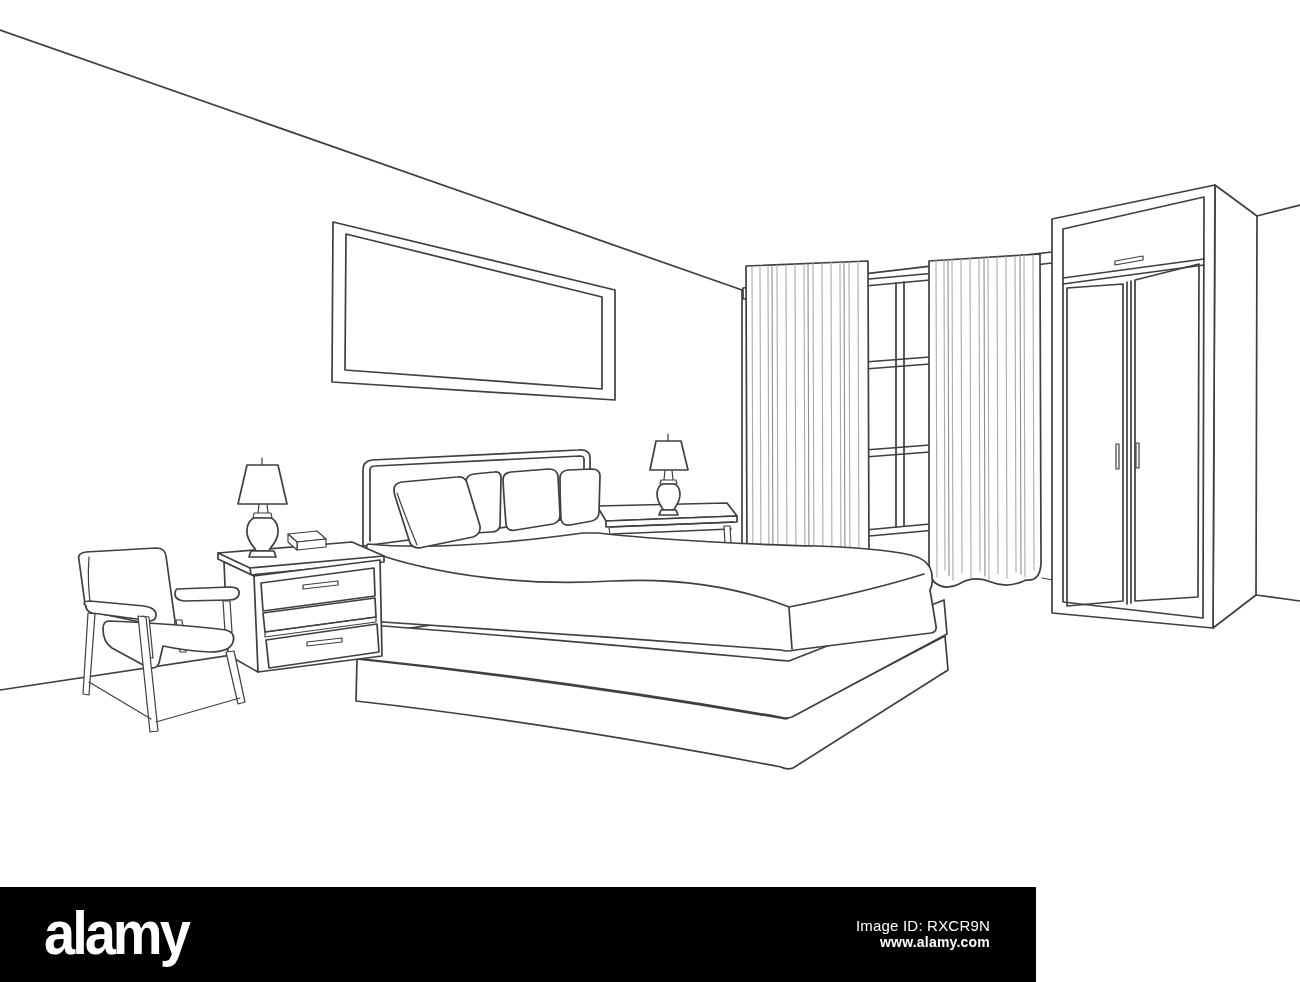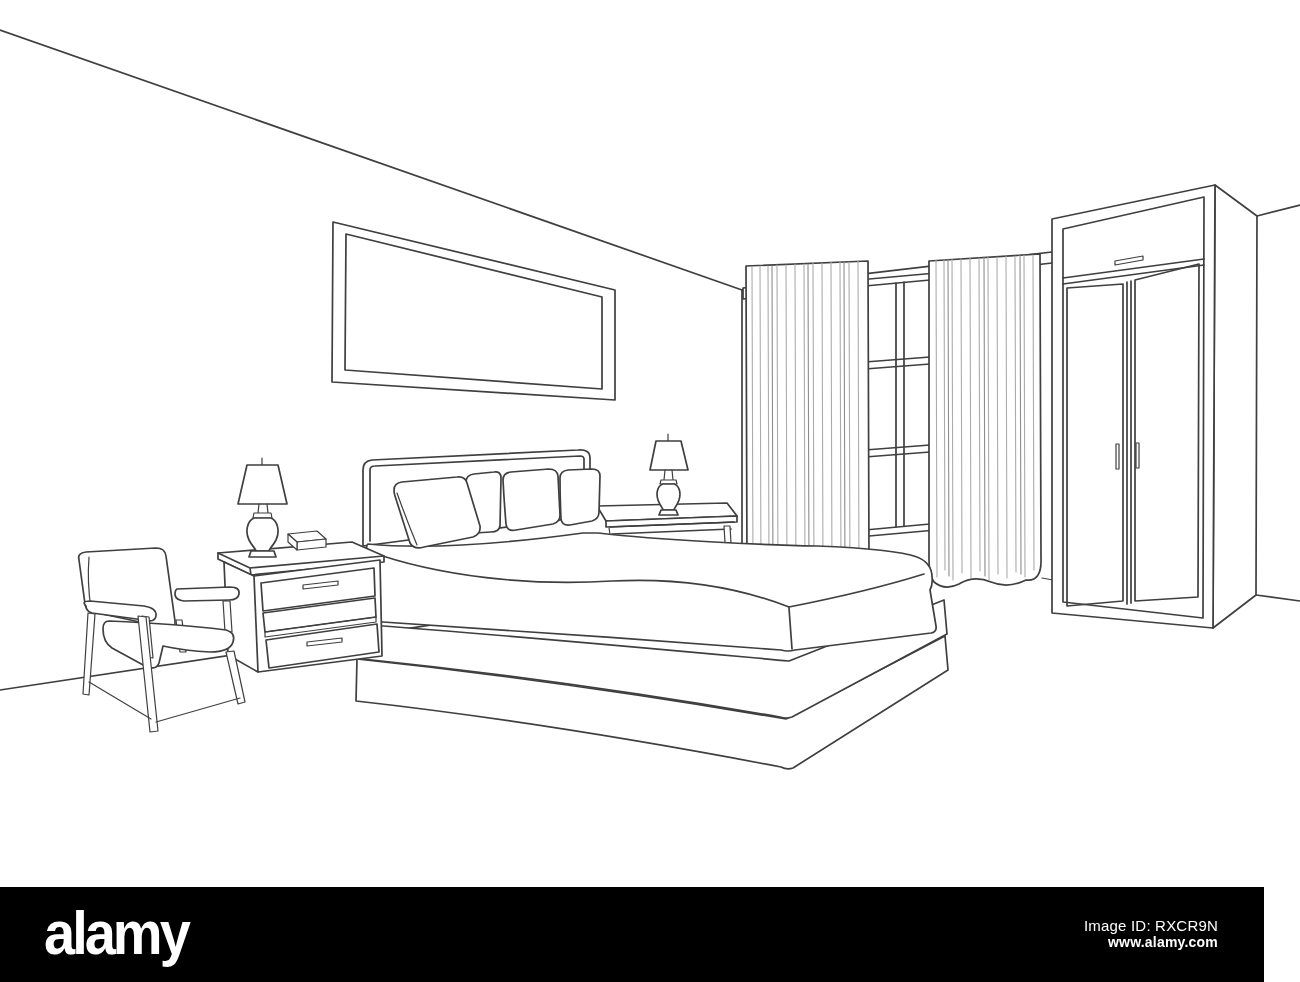--- a/index.html
+++ b/index.html
@@ -20,21 +20,21 @@
     position:absolute;top:0;left:0;width:1300px;height:887px;background:var(--background);
   }
   .sketch-area svg{display:block;}
   .stroke{fill:none;stroke:var(--line);stroke-width:1.7;stroke-linecap:round;stroke-linejoin:round;}
   .stroke-thin{fill:none;stroke:var(--line);stroke-width:1.2;stroke-linecap:round;stroke-linejoin:round;}
   .panel{fill:var(--background);stroke:var(--line);stroke-width:1.7;stroke-linecap:round;stroke-linejoin:round;}
   .panel-thin{fill:var(--background);stroke:var(--line);stroke-width:1.2;stroke-linecap:round;stroke-linejoin:round;}
   .fold{fill:none;stroke:var(--curtain_fold_line);stroke-width:1.1;stroke-linecap:round;}
   .fold-dark{fill:none;stroke:#8d8d8d;stroke-width:1.1;stroke-linecap:round;}
   .watermark-bar{
-    position:absolute;left:0;bottom:0;width:1264px;height:95px;
+    position:absolute;left:0;bottom:0;width:1036px;height:95px;
     background:var(--watermark_bar);color:var(--watermark_text);
     display:flex;align-items:center;justify-content:space-between;
     padding:0 46px 3px 44px;
   }
   .alamy-logo{
     font-size:56px;font-weight:bold;letter-spacing:-3px;line-height:1;
     font-family:"Liberation Sans","DejaVu Sans",sans-serif;
     transform:scaleY(1.08);
   }
   .watermark-meta{text-align:right;display:flex;flex-direction:column;}

